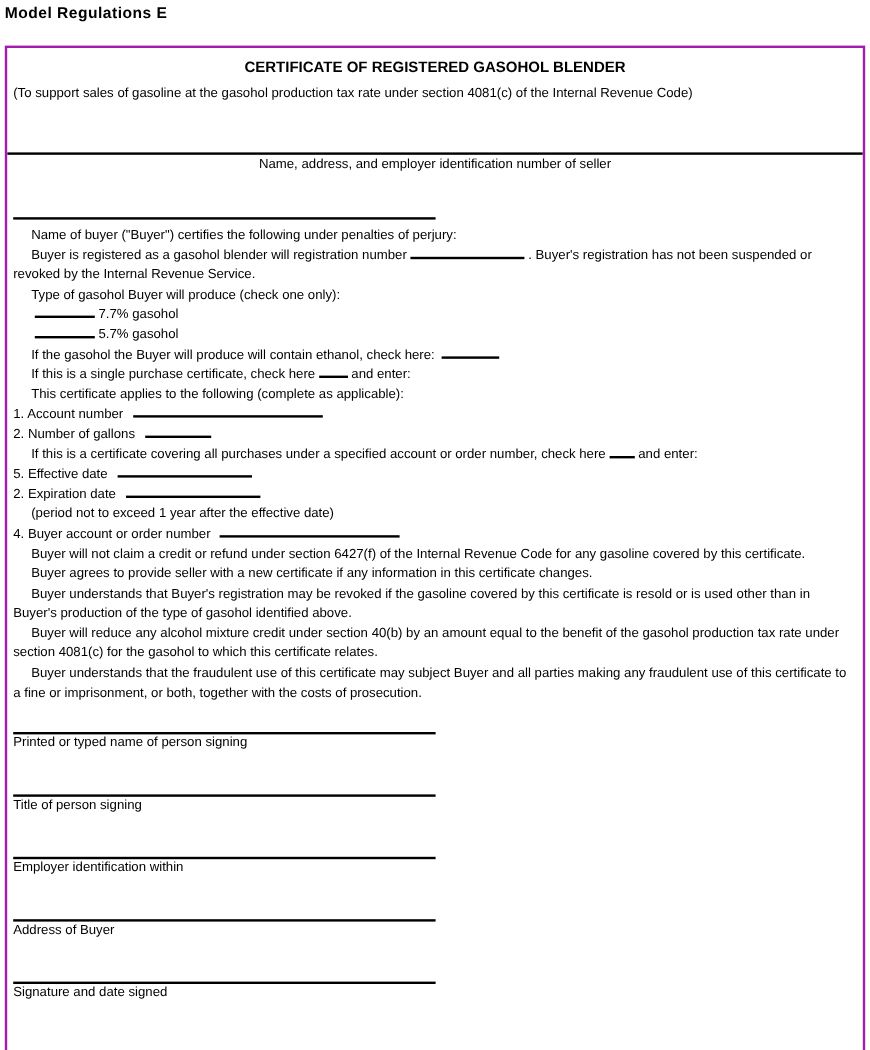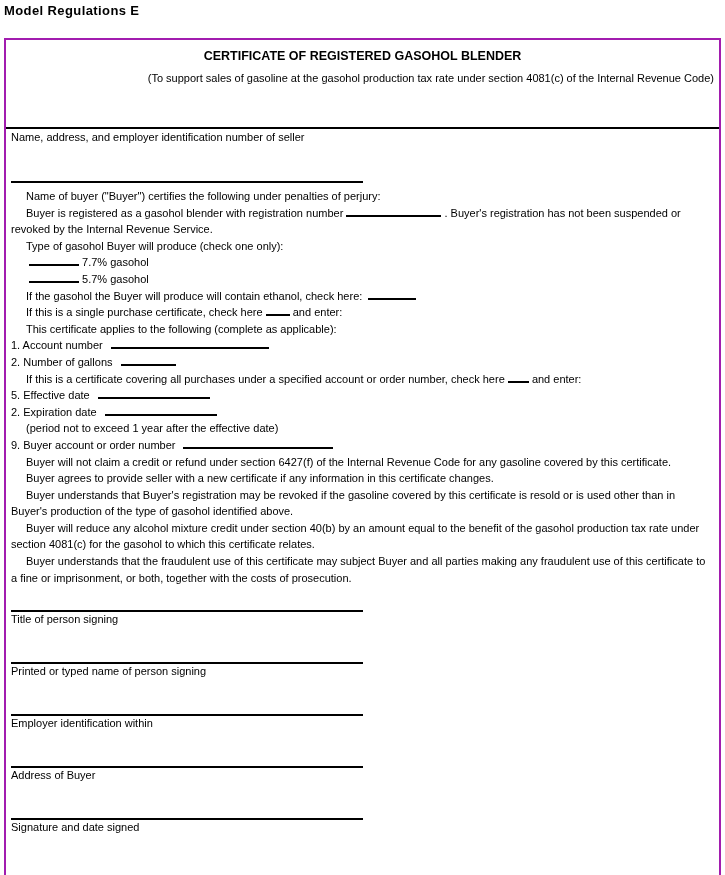--- a/index.html
+++ b/index.html
@@ -21,25 +21,25 @@
     border: 2px solid #a21caf;
     height: 846px;
     padding: 0 5px;
     overflow: hidden;
   }
   .cert-title {
     text-align: center; font-weight: bold;
     font-size: 12.5px; line-height: 15px; margin-top: 9px;
   }
   .cert-subtitle {
-    text-align: right; font-size: 11px; line-height: 13px; margin-top: 8px;
+    text-align: left; font-size: 11px; line-height: 13px; margin-top: 8px;
   }
   .sp-a { height: 42px; }
   .rule-full { border-top: 2px solid #000; margin: 0 -5px; height: 0; }
-  .seller-label { font-size: 11px; line-height: 13px; margin-top: 2px; }
+  .seller-label { font-size: 11px; line-height: 13px; margin-top: 2px; text-align: center; }
   .sp-b { height: 37px; }
   .rule-half { width: 352px; border-top: 2px solid #000; height: 0; }
   .content { margin-top: 5px; }
   .para, .item, .opt {
     font-size: 11px; line-height: 16.6px; margin: 0;
   }
   .para { text-indent: 15px; }
   .opt { padding-left: 18px; }
   .blank {
     display: inline-block; height: 9px;
@@ -74,21 +74,21 @@
   <div class="rule-full"></div>
   <div class="seller-label">Name, address, and employer identification number of seller</div>
 
   <div class="sp-b"></div>
   <div class="rule-half"></div>
 
   <div class="content">
 
     <p class="para">Name of buyer ("Buyer") certifies the following under penalties of perjury:</p>
 
-    <p class="para"><span>Buyer is registered as a gasohol blender with registration number</span>
+    <p class="para"><span>Buyer is registered as a gasohol blender will registration number</span>
       <span class="blank w-reg"></span>
       <span>. Buyer's registration has not been suspended or revoked by the Internal Revenue Service.</span></p>
 
 
     <p class="para">Type of gasohol Buyer will produce (check one only):</p>
 
     <div class="opt"><span class="blank w-opt"></span>
       <span>7.7% gasohol</span></div>
     <div class="opt"><span class="blank w-opt"></span>
       <span>5.7% gasohol</span></div>
@@ -106,41 +106,41 @@
 
     <p class="para"><span>If this is a certificate covering all purchases under a specified account or order number, check here</span>
       <span class="blank w-chk2"></span>
       <span>and enter:</span></p>
 
     <div class="item"><span>5. Effective date</span><span class="blank w-date"></span></div>
     <div class="item"><span>2. Expiration date</span><span class="blank w-date"></span></div>
 
     <p class="para">(period not to exceed 1 year after the effective date)</p>
 
-    <div class="item"><span>9. Buyer account or order number</span><span class="blank w-ord"></span></div>
+    <div class="item"><span>4. Buyer account or order number</span><span class="blank w-ord"></span></div>
 
     <p class="para">Buyer will not claim a credit or refund under section 6427(f) of the Internal Revenue Code for any gasoline covered by this certificate.</p>
     <p class="para">Buyer agrees to provide seller with a new certificate if any information in this certificate changes.</p>
     <p class="para">Buyer understands that Buyer's registration may be revoked if the gasoline covered by this certificate is resold or is used other than in Buyer's production of the type of gasohol identified above.</p>
     <p class="para">Buyer will reduce any alcohol mixture credit under section 40(b) by an amount equal to the benefit of the gasohol production tax rate under section 4081(c) for the gasohol to which this certificate relates.</p>
     <p class="para">Buyer understands that the fraudulent use of this certificate may subject Buyer and all parties making any fraudulent use of this certificate to a fine or imprisonment, or both, together with the costs of prosecution.</p>
 
   </div>
 
   <div class="sig-gap"></div>
 
   <div>
     <div class="sig-rule"></div>
-    <div class="sig-label">Title of person signing</div>
+    <div class="sig-label">Printed or typed name of person signing</div>
     <div class="sig-sp"></div>
   </div>
 
   <div>
     <div class="sig-rule"></div>
-    <div class="sig-label">Printed or typed name of person signing</div>
+    <div class="sig-label">Title of person signing</div>
     <div class="sig-sp"></div>
   </div>
 
   <div>
     <div class="sig-rule"></div>
     <div class="sig-label">Employer identification within</div>
     <div class="sig-sp"></div>
   </div>
 
   <div>

